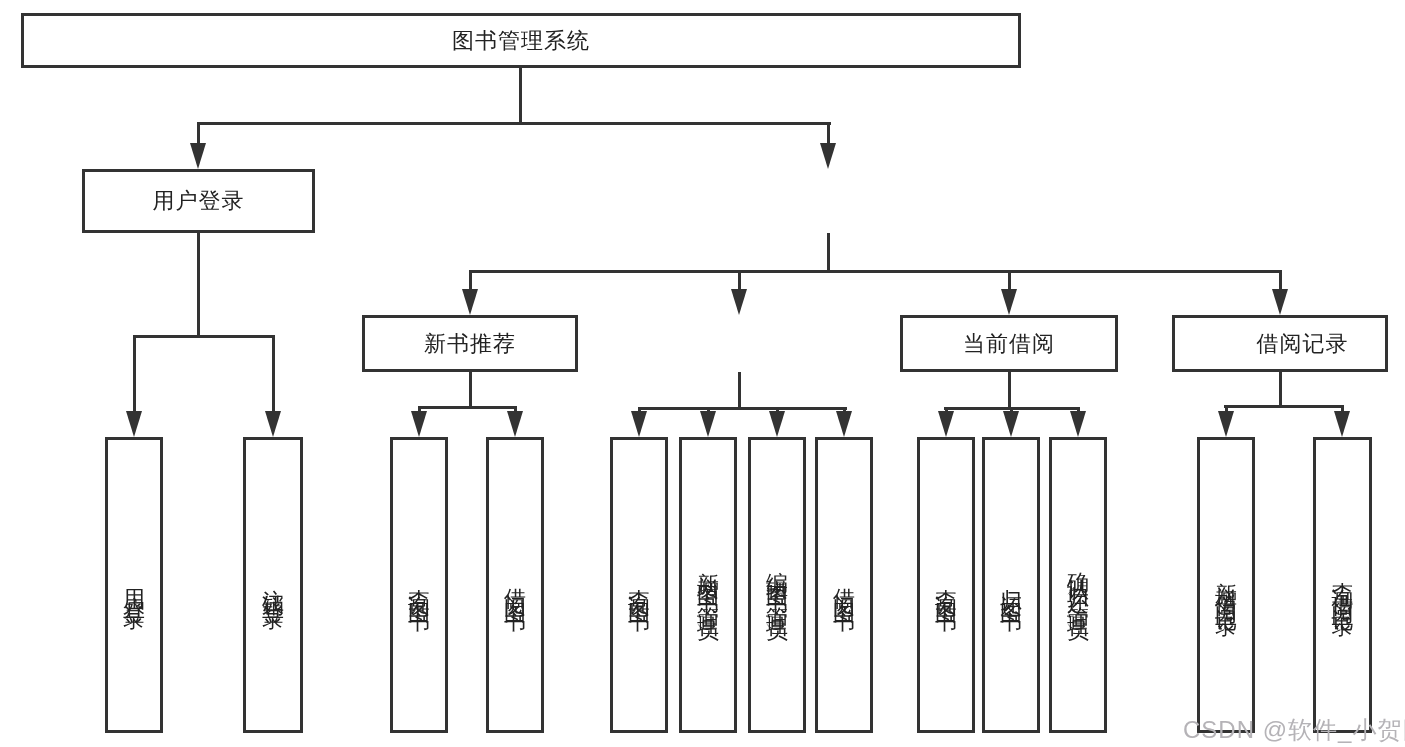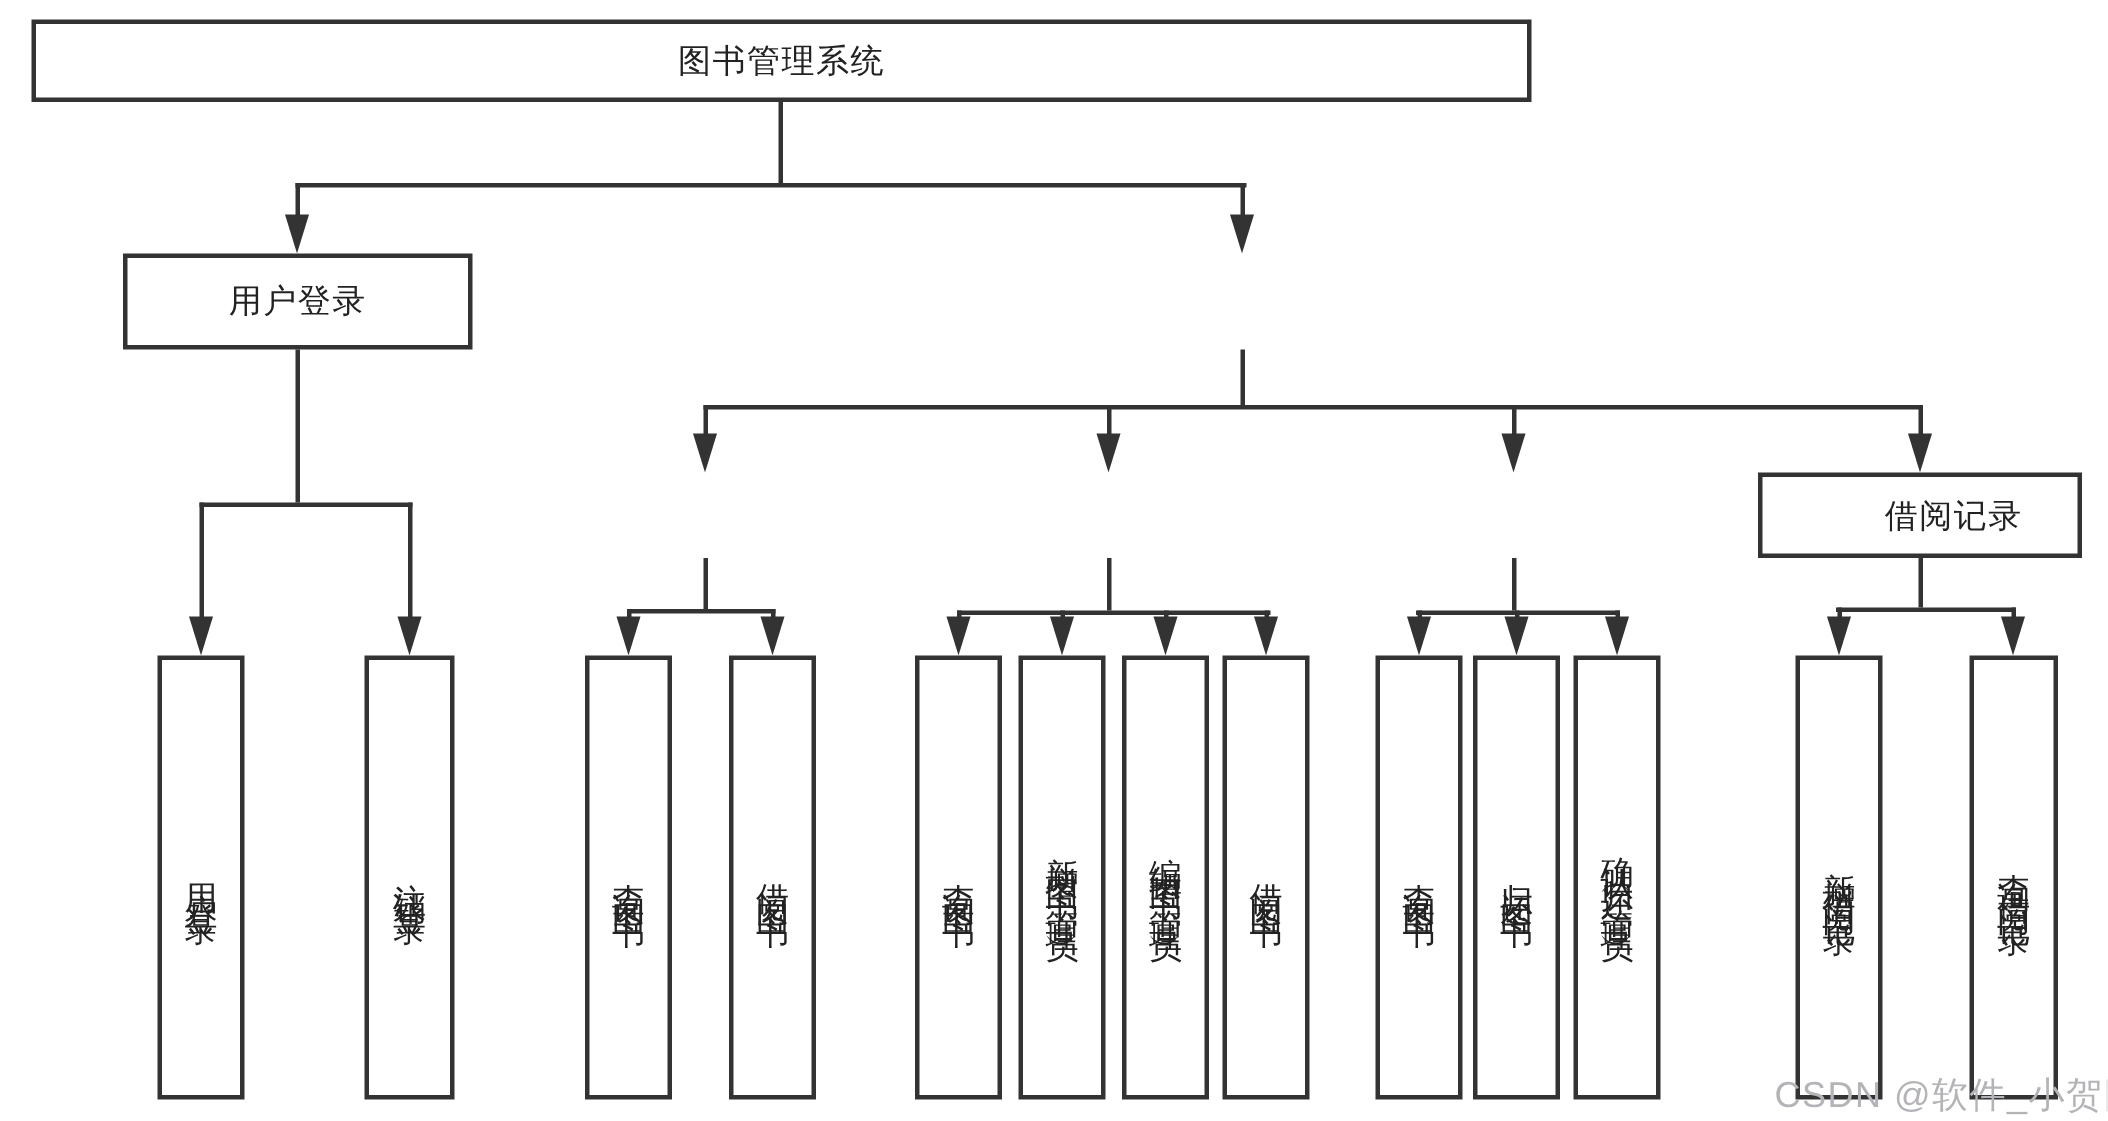--- a/index.html
+++ b/index.html
@@ -92,20 +92,26 @@
   <div class="hline" style="left:469px; top:270px; width:813px;"></div>
   <div class="vline" style="left:469px; top:270px; height:21px;"></div>
   <div class="arrow" style="left:462px; top:289px;"></div>
   <div class="vline" style="left:738px; top:270px; height:21px;"></div>
   <div class="arrow" style="left:731px; top:289px;"></div>
   <div class="vline" style="left:1008px; top:270px; height:21px;"></div>
   <div class="arrow" style="left:1001px; top:289px;"></div>
   <div class="vline" style="left:1279px; top:270px; height:21px;"></div>
   <div class="arrow" style="left:1272px; top:289px;"></div>
 
+  <div class="box" style="left:362px; top:315px; width:216px; height:57px;">
+    <span>新书推荐</span>
+  </div>
+  <div class="box" style="left:900px; top:315px; width:218px; height:57px;">
+    <span>当前借阅</span>
+  </div>
   <div class="box" style="left:1172px; top:315px; width:216px; height:57px;padding-left:45px;">
     <span>借阅记录</span>
   </div>
 
   <div class="vline" style="left:469px; top:372px; height:34px;"></div>
   <div class="hline" style="left:418px; top:406px; width:99px;"></div>
   <div class="vline" style="left:418px; top:406px; height:7px;"></div>
   <div class="arrow" style="left:411px; top:411px;"></div>
   <div class="vline" style="left:514px; top:406px; height:7px;"></div>
   <div class="arrow" style="left:507px; top:411px;"></div>

